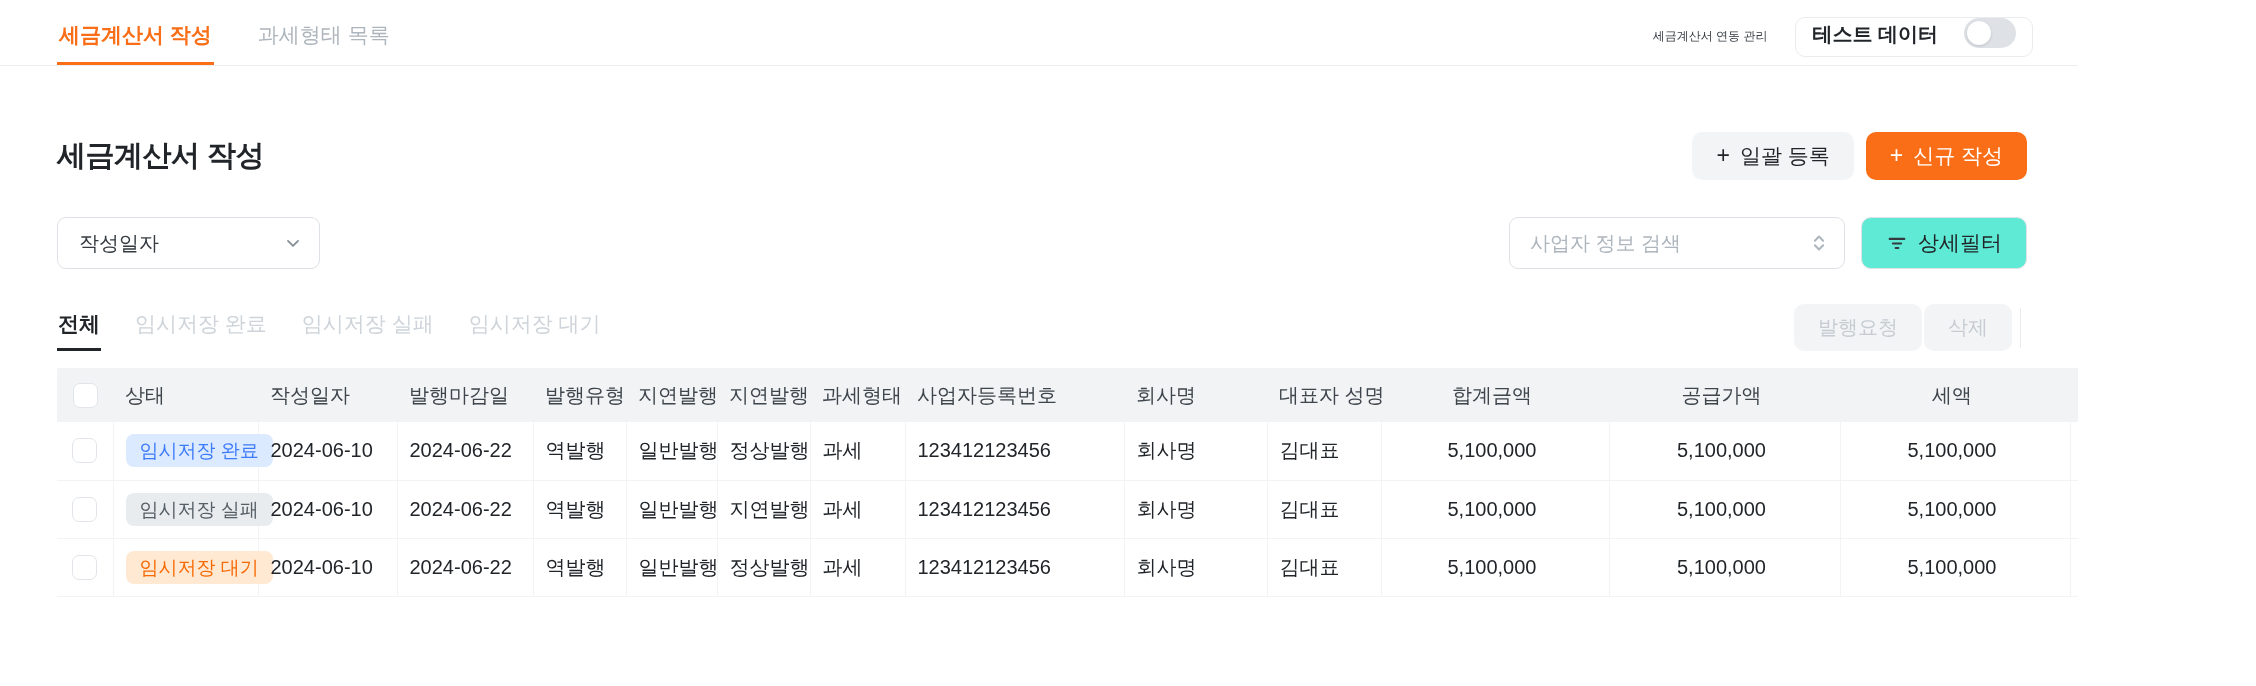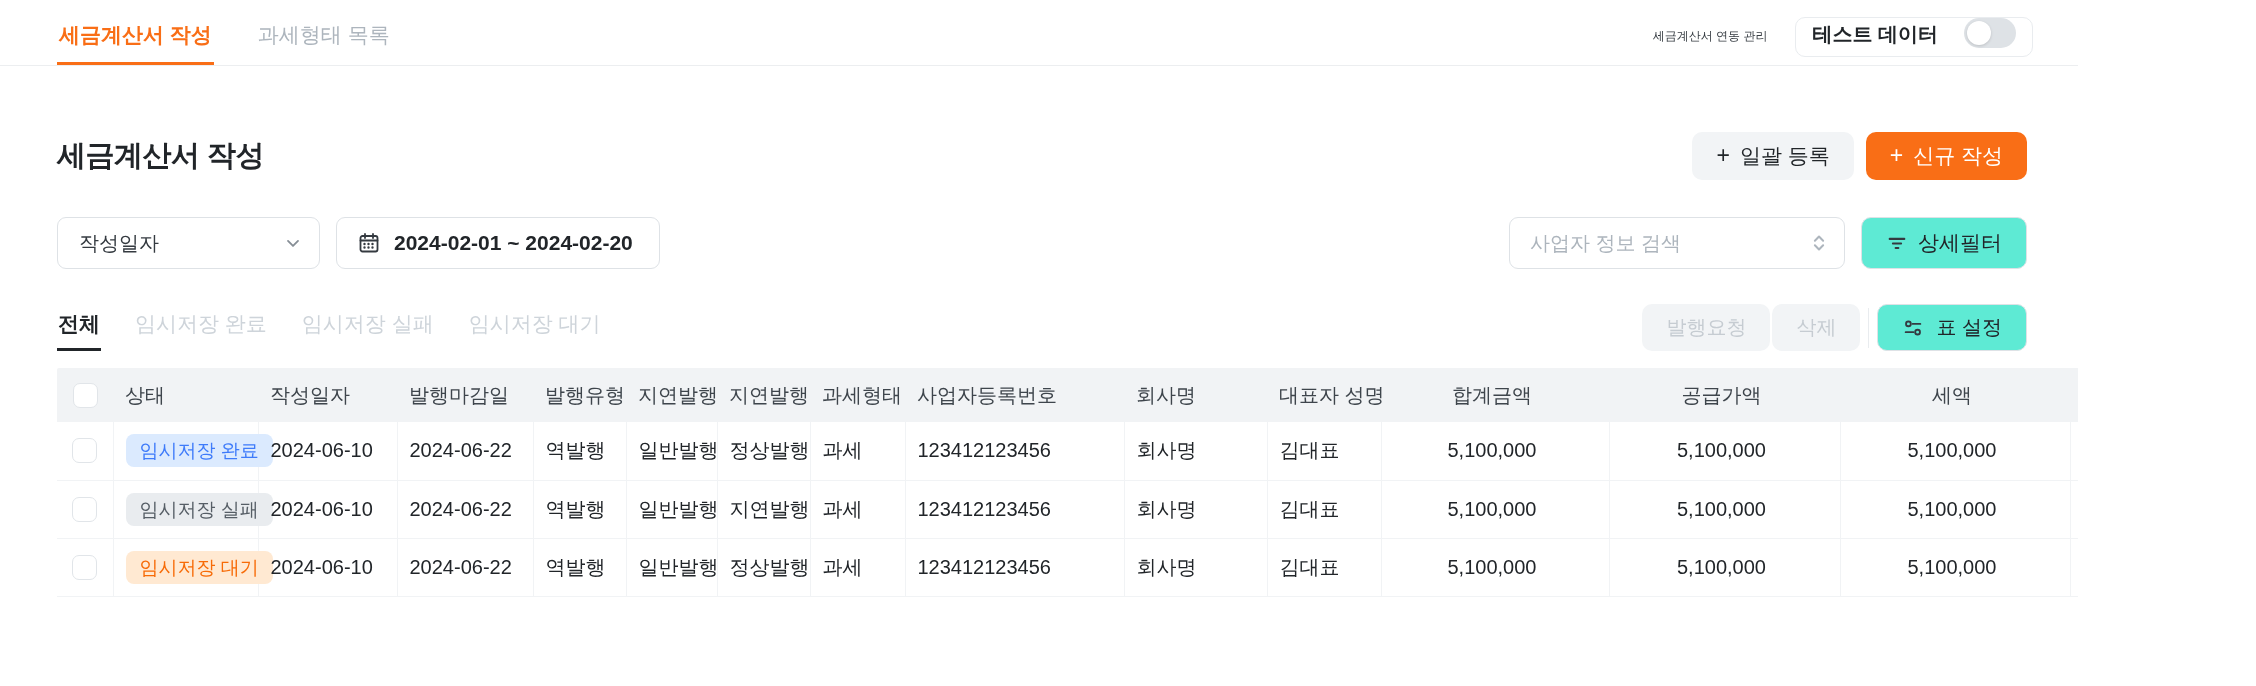--- a/index.html
+++ b/index.html
@@ -120,30 +120,20 @@
 
     <div class="filter-row">
       <div class="filter-left">
         <div class="select-box">
           <span>작성일자</span>
           <span class="icon">
             <svg width="20" height="20" viewBox="0 0 24 24" fill="none" stroke="#868E96" stroke-width="2.2" stroke-linecap="round" stroke-linejoin="round">
                 <path d="M6 9.5l6 6 6-6"></path>
               </svg>
           </span>
-        </div>
-        <div class="daterange-box">
-          <span class="icon">
-            <svg width="24" height="24" viewBox="0 0 24 24" fill="none" stroke="#343A40" stroke-width="1.8" stroke-linecap="round">
-              <rect x="3.5" y="5" width="17" height="15.5" rx="2"></rect>
-              <path d="M8 3v4M16 3v4M3.5 9.5h17"></path>
-              <path d="M7.5 13h.01M11.5 13h.01M15.5 13h.01M7.5 16.5h.01M11.5 16.5h.01M15.5 16.5h.01" stroke-width="2.4"></path>
-            </svg>
-          </span>
-          <span>2024-02-01 ~ 2024-02-20</span>
         </div>
       </div>
       <div class="filter-right">
         <div class="search-box">
           <input type="text" placeholder="사업자 정보 검색" style="">
           <span class="icon">
             <svg width="22" height="22" viewBox="0 0 24 24" fill="none" stroke="#ADB5BD" stroke-width="2.2" stroke-linecap="round" stroke-linejoin="round">
               <path d="M7.5 9.5L12 5l4.5 4.5M7.5 14.5L12 19l4.5-4.5"></path>
             </svg>
           </span>
@@ -163,31 +153,20 @@
       <div class="status-tabs">
         <div class="status-tab active">전체</div>
         <div class="status-tab">임시저장 완료</div>
         <div class="status-tab">임시저장 실패</div>
         <div class="status-tab">임시저장 대기</div>
       </div>
       <div class="status-actions">
         <button class="btn btn-disabled">발행요청</button>
         <button class="btn btn-disabled">삭제</button>
         <span class="v-divider"></span>
-        <button class="btn btn-outline btn-table-set">
-          <span class="icon">
-            <svg width="22" height="22" viewBox="0 0 24 24" fill="none" stroke="#343A40" stroke-width="2" stroke-linecap="round">
-              <circle cx="7" cy="7.5" r="2.6"></circle>
-                <path d="M11.5 7.5H20"></path>
-              <path d="M4 16.5h8.5"></path>
-                <circle cx="17" cy="16.5" r="2.6"></circle>
-            </svg>
-          </span>
-          <span>표 설정</span>
-        </button>
       </div>
     </div>
 
     <table>
       <colgroup id="table-colgroup">
           <col style="width: 56px;">
           <col style="width: 145px;">
           <col style="width: 139px;">
           <col style="width: 136px;">
           <col style="width: 93px;">

